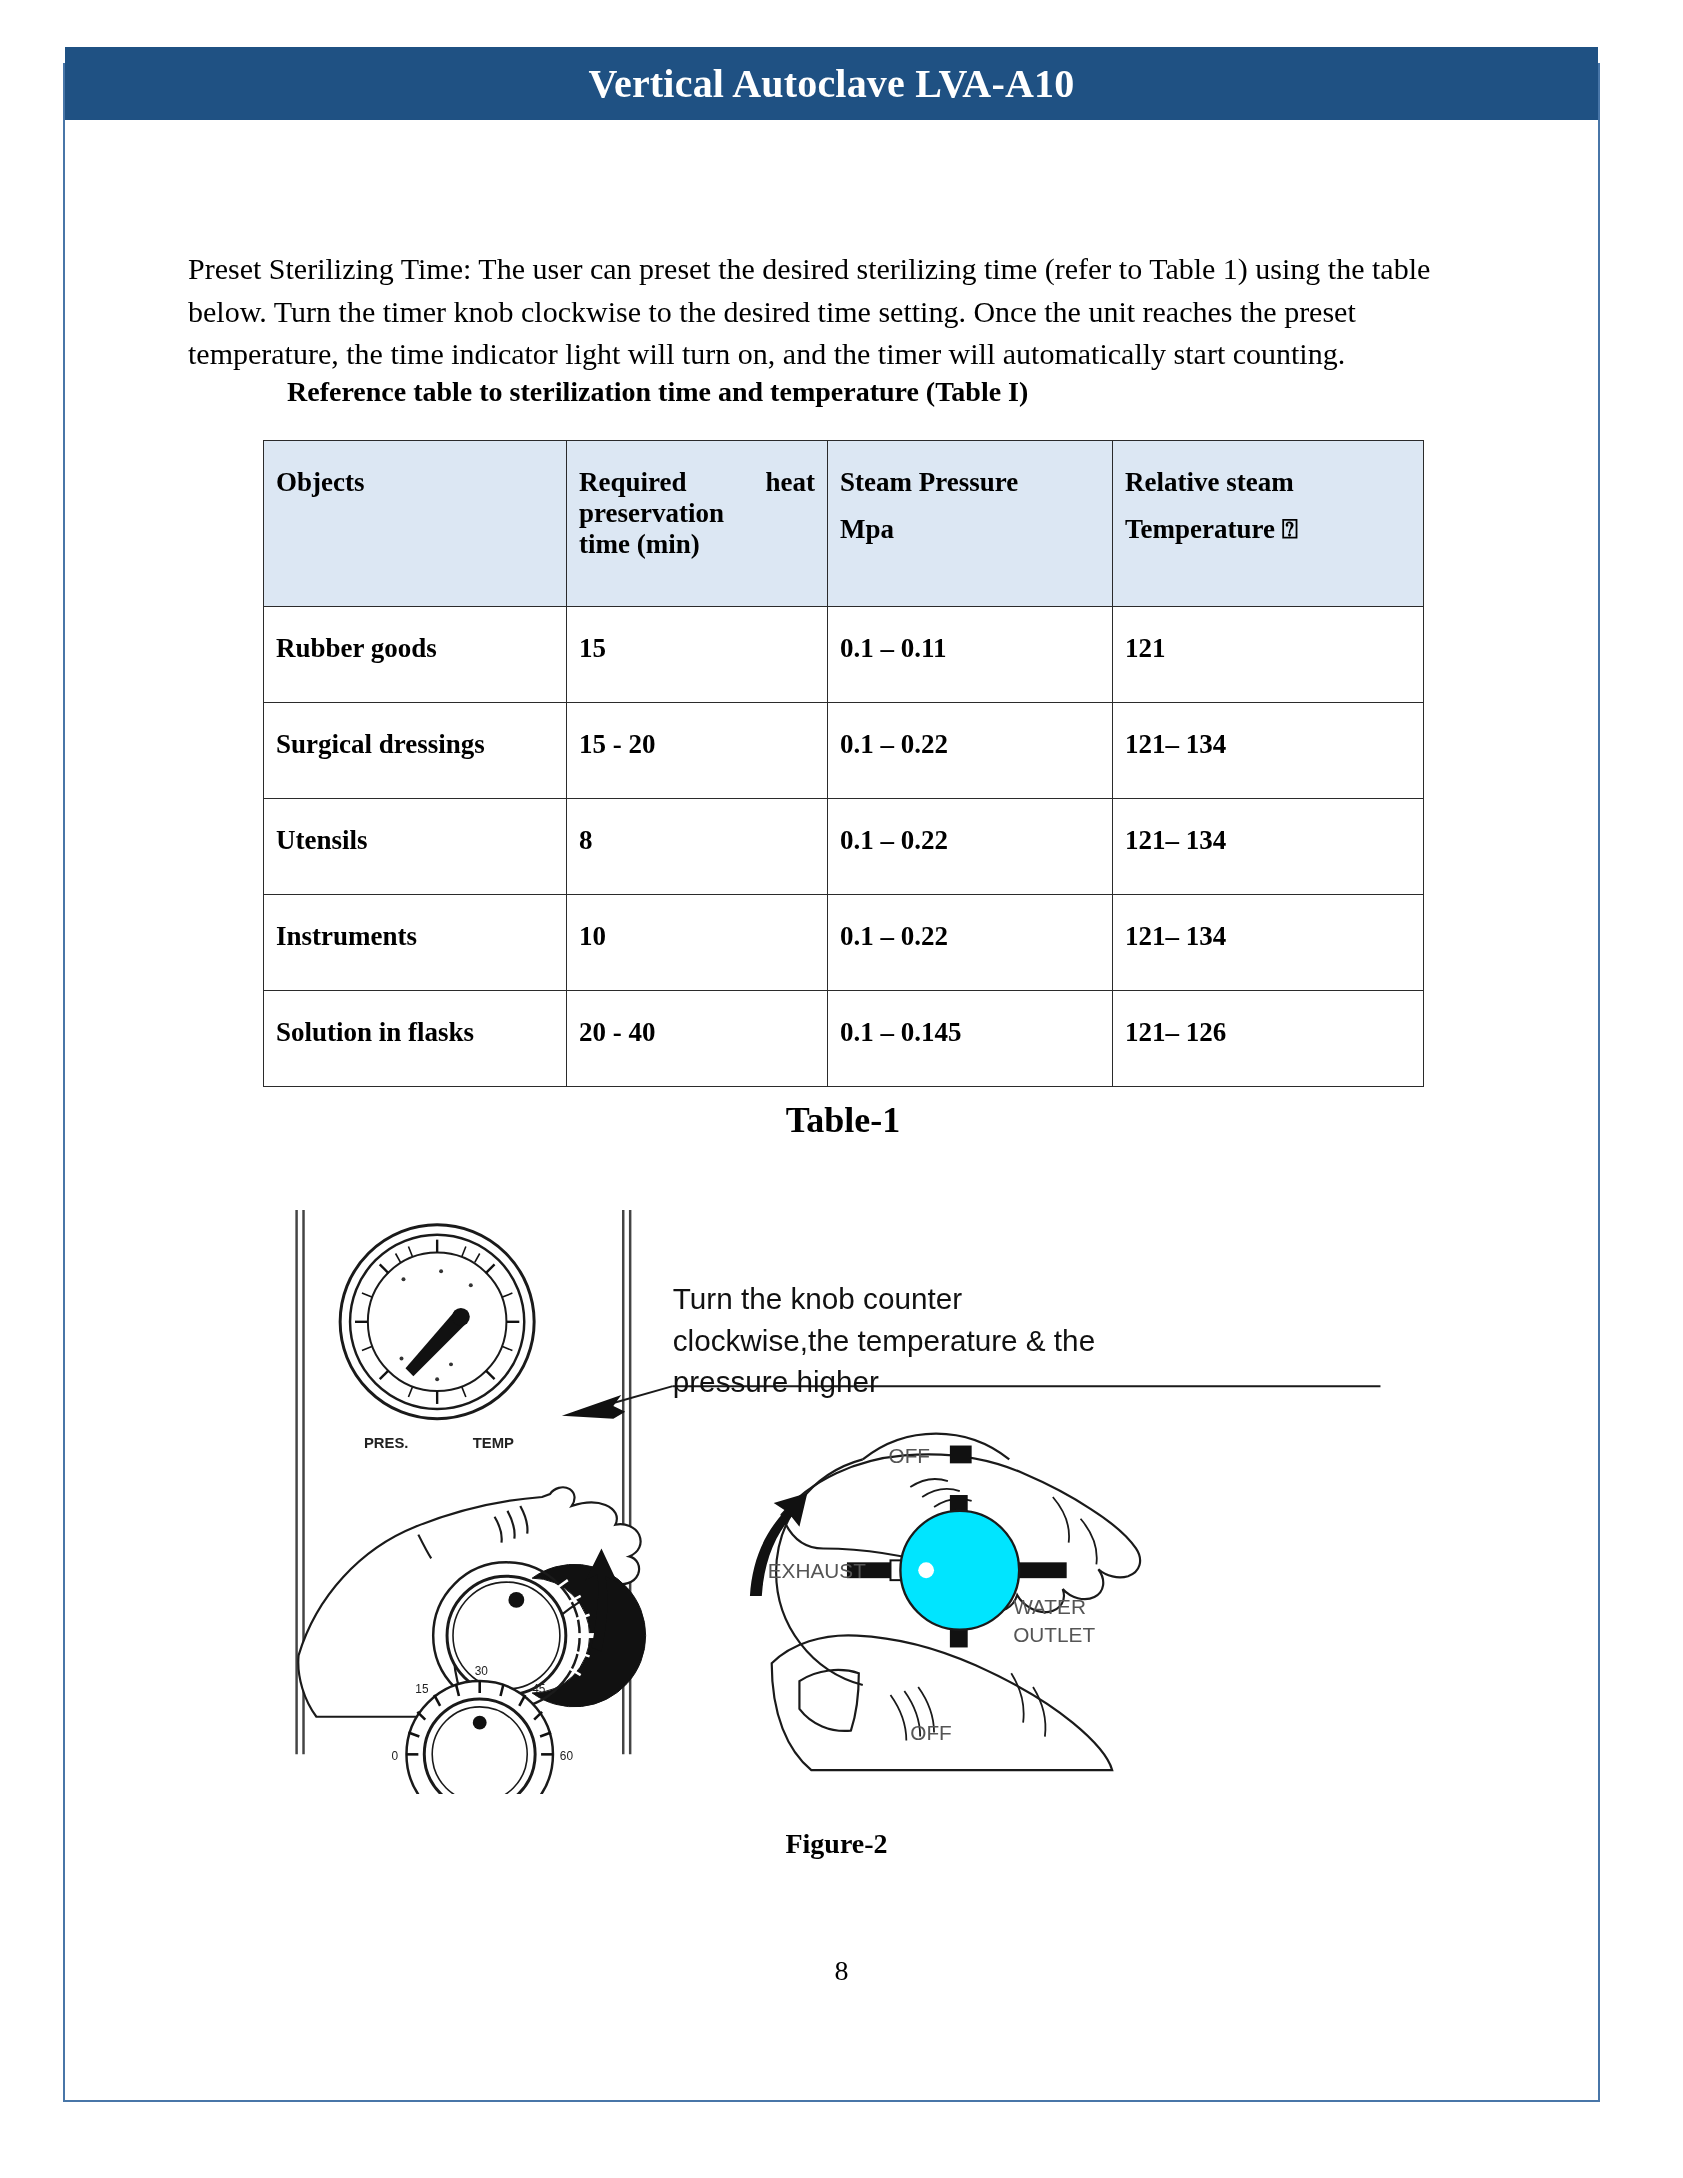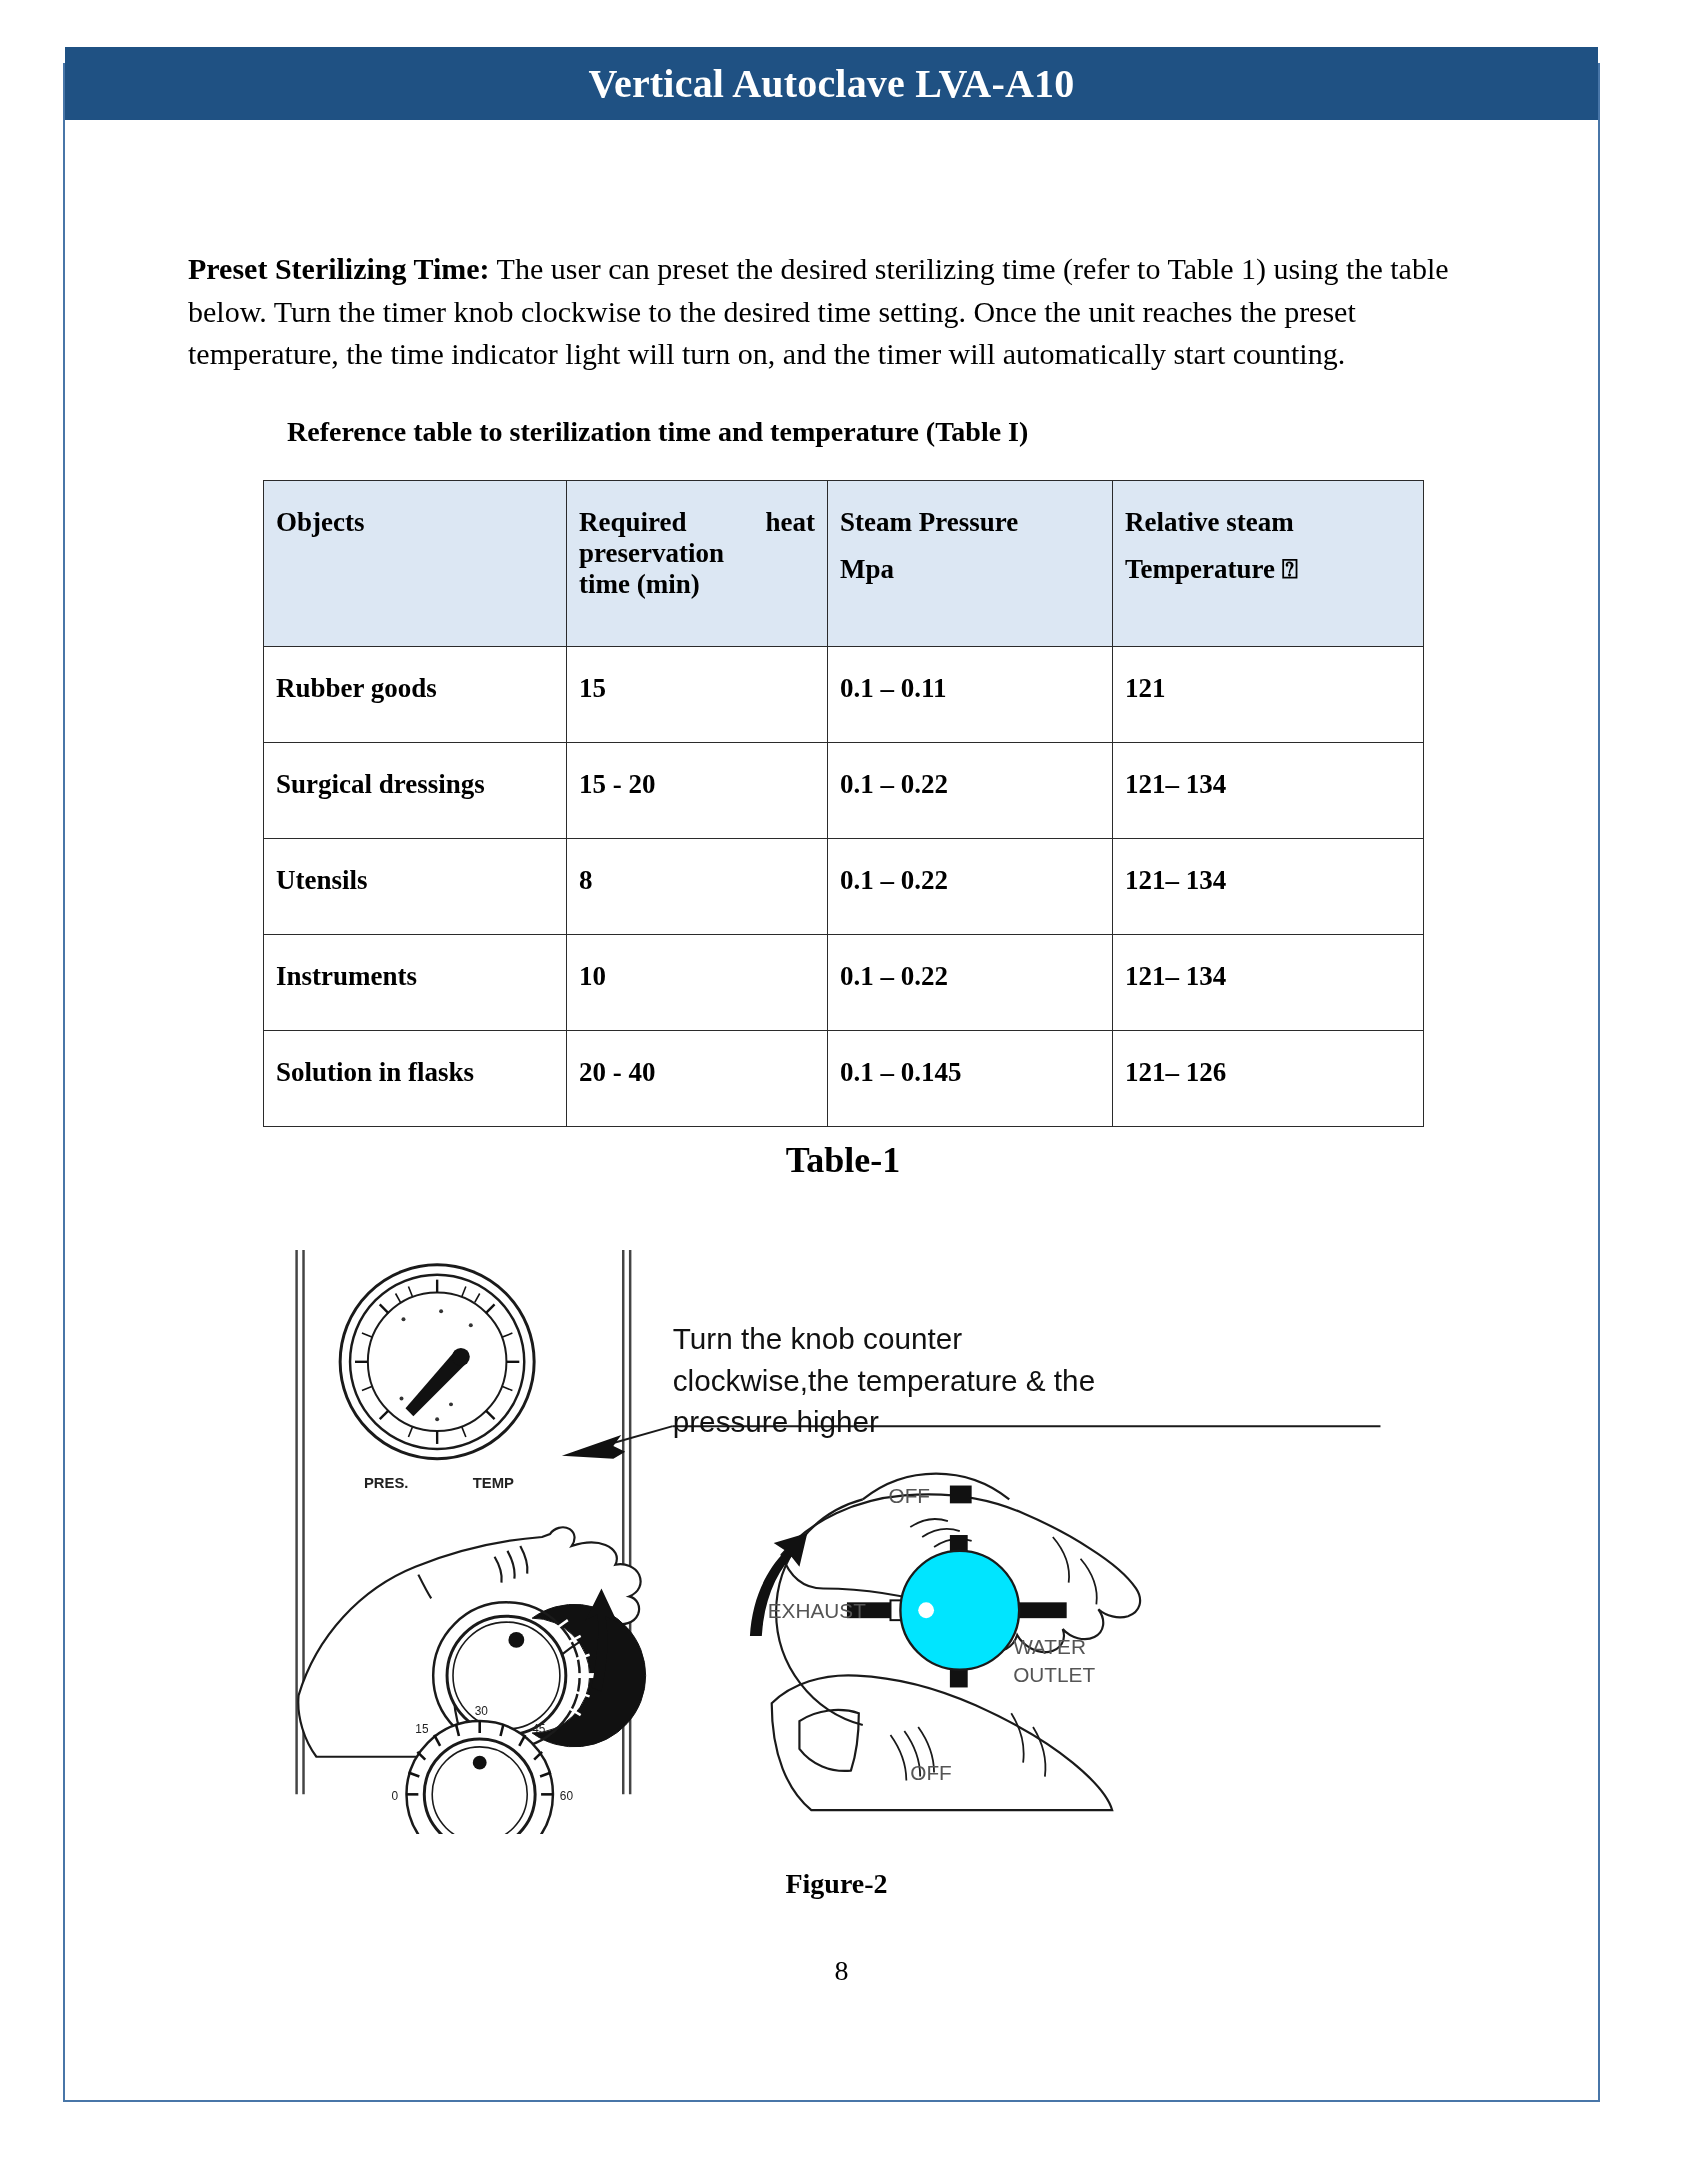--- a/index.html
+++ b/index.html
@@ -62,26 +62,25 @@
     font-size: 30px;
     line-height: 1.42;
     color: #000000;
     text-align: left;
     font-family: "Liberation Serif", serif;
   }
   p.body-para.justified {
     text-align: justify;
   }
   .lead {
-    font-weight: bold;
+    font-weight: normal;
   }
 
   
   .table-heading {
-    margin-top: 40px;
     margin-left: 99px;
     font-size: 28px;
     font-weight: bold;
     color: #000;
     font-family: "Liberation Serif", serif;
   }
 
   
   .table-wrap {
     margin-top: 32px;

